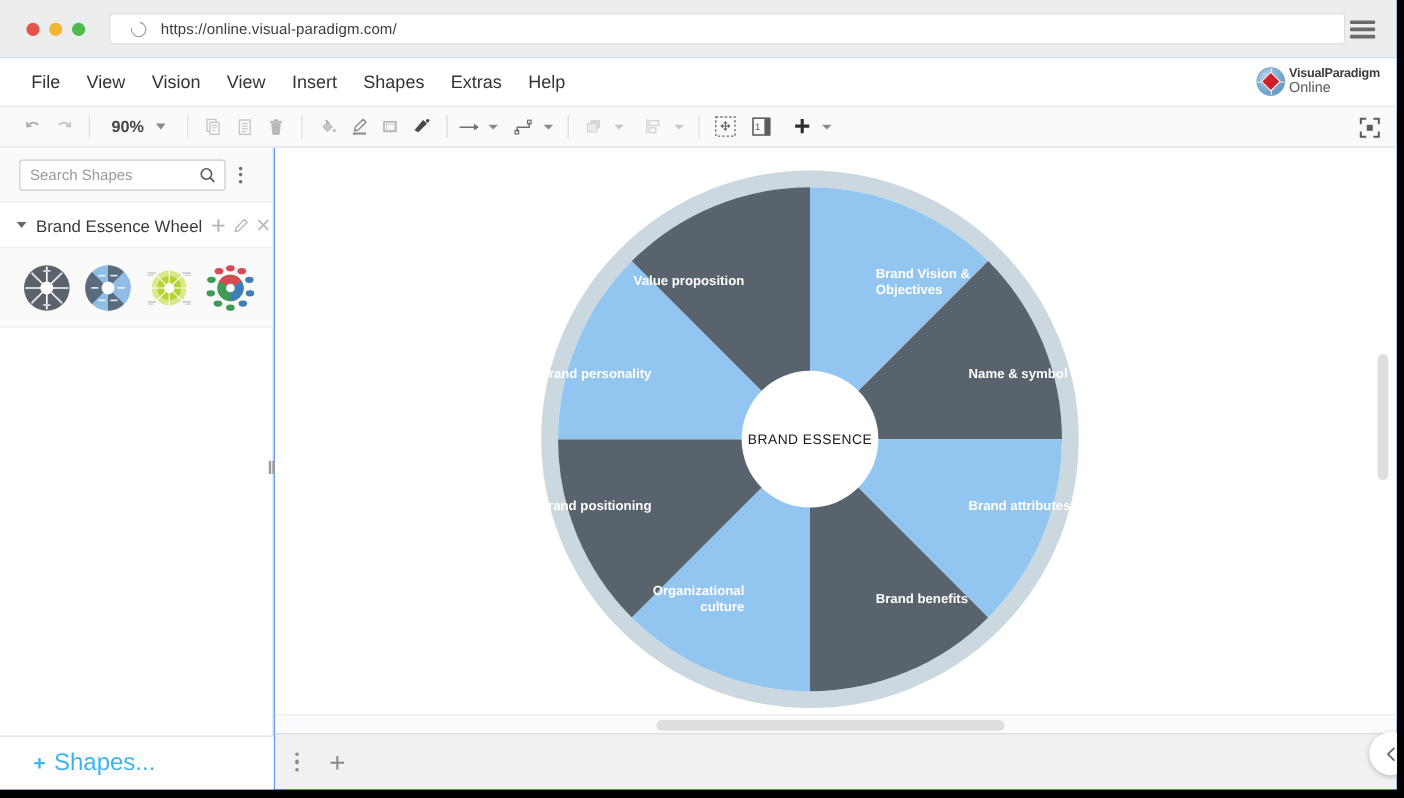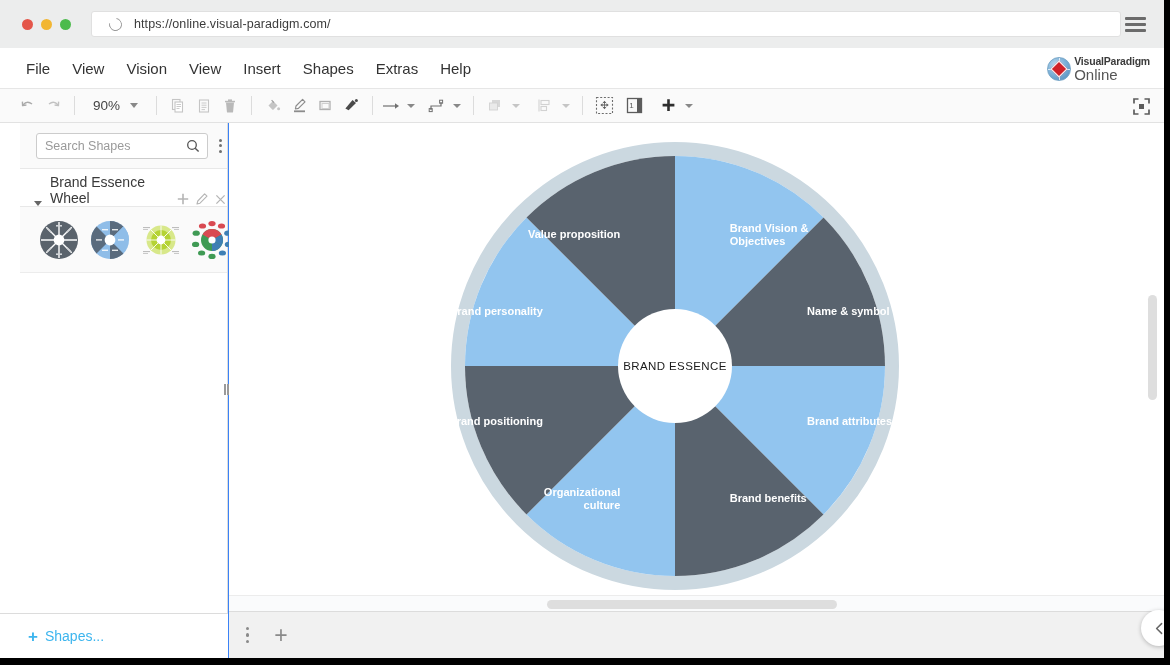--- a/index.html
+++ b/index.html
@@ -78,51 +78,51 @@
   .vp-globe::before { left: 50%; top: -2px; width: 1px; height: 28px; border-width: 0 0 0 0.8px; }
   .vp-globe::after { left: -2px; top: 50%; width: 28px; height: 1px; border-width: 0.8px 0 0 0; }
   .vp-diamond {
     position: absolute; left: 50%; top: 50%;
     width: 12px; height: 12px; background: #cf2027;
     transform: translate(-50%,-50%) rotate(45deg);
     border: 1.5px solid #fff; z-index: 2;
   }
   .vp-text { margin-left: 3px; line-height: 1.05; }
   .vp-name { font-size: 10.5px; font-weight: bold; color: #3b3b3b; letter-spacing: -0.2px; }
-  .vp-sub { font-size: 15px; color: #555; }
+  .vp-sub { font-size: 12px; color: #555; }
 
   
   .toolbar {
     position: absolute; left: 0; top: 89px; width: 1164px; height: 34px;
     background: #fafafa; border-bottom: 1px solid #e2e2e2;
     display: flex; align-items: center;
   }
   .tb-group { display: flex; align-items: center; }
   .tb-sep { width: 1px; height: 19px; background: #dcdcdc; margin: 0 8px; }
   .tb-btn {
     width: 26px; height: 26px; display: flex; align-items: center; justify-content: center;
     cursor: default; border-radius: 3px; color: #9b9b9b;
   }
   .tb-btn svg { display: block; }
   .zoom-box {
-    display: flex; align-items: center; margin-left: 6px;
+    display: flex; align-items: center; margin-left: 6px; font-weight: bold;
   }
   .zoom-val { font-size: 13.5px; color: #444; padding: 0 4px; }
   .caret {
     width: 0; height: 0; border-left: 4.5px solid transparent;
     border-right: 4.5px solid transparent; border-top: 5px solid #888;
     margin-left: 6px;
   }
   .caret.sm { border-left-width: 4px; border-right-width: 4px; border-top-width: 4.5px; margin-left: 4px; }
   .tb-fullscreen { position: absolute; right: 10px; top: 4px; }
 
   
   .left-panel {
     position: absolute; left: 0; top: 123px; width: 228px; height: 535px;
-    background: #fff; border-right: 1px solid #dcdcdc; padding-left: 20px;
+    background: #fff; border-right: 1px solid #dcdcdc;
   }
   .search-row {
     height: 46px; display: flex; align-items: center;
     border-bottom: 1px solid #e8e8e8; background: #fafafa;
   }
   .search-box {
     margin-left: 16px; width: 172px; height: 26px;
     border: 1px solid #ccc; border-radius: 3px; background: #fff;
     display: flex; align-items: center; justify-content: space-between;
   }
@@ -133,21 +133,21 @@
   }
   .search-box input::placeholder { color: #9a9a9a; }
   .search-icon { margin-right: 7px; color: #555; display: flex; }
   .kebab {
     margin-left: 7px; display: flex; flex-direction: column; gap: 2.5px;
     padding: 4px 4px;
   }
   .kebab i { display: block; width: 3px; height: 3px; background: #707070; border-radius: 50%; }
 
   .group-header {
-    height: 38px; display: flex; align-items: flex-end;
+    height: 38px; display: flex; align-items: center;
     border-bottom: 1px solid #e8e8e8; padding-left: 14px;
     background: #fff;
   }
   .tri-down {
     width: 0; height: 0; border-left: 4.5px solid transparent;
     border-right: 4.5px solid transparent; border-top: 5.5px solid #666;
     margin-right: 8px;
   }
   .group-title { font-size: 14px; color: #3a3a3a; }
   .grp-icons { display: flex; align-items: center; margin-left: 6px; gap: 5px; }
@@ -161,21 +161,21 @@
 
   .shapes-footer {
     position: absolute; left: 0; bottom: 0; width: 228px; height: 45px;
     border-top: 1px solid #dcdcdc; background: #fff;
     display: flex; align-items: center; padding-left: 28px;
   }
   .plus-blue {
     color: #3cb5ee; font-size: 17px; font-weight: bold; margin-right: 7px;
     line-height: 1;
   }
-  .shapes-label { color: #3cb5ee; font-size: 14px; }
+  .shapes-label { color: #3cb5ee; font-size: 20px; }
 
   .panel-handle {
     position: absolute; left: 222px; top: 380px;
     width: 9px; height: 18px; display: flex; align-items: center; justify-content: center;
     gap: 1.5px; z-index: 5;
   }
   .panel-handle i { width: 1.5px; height: 11px; background: #9a9a9a; }
 
   
   .canvas-area {

